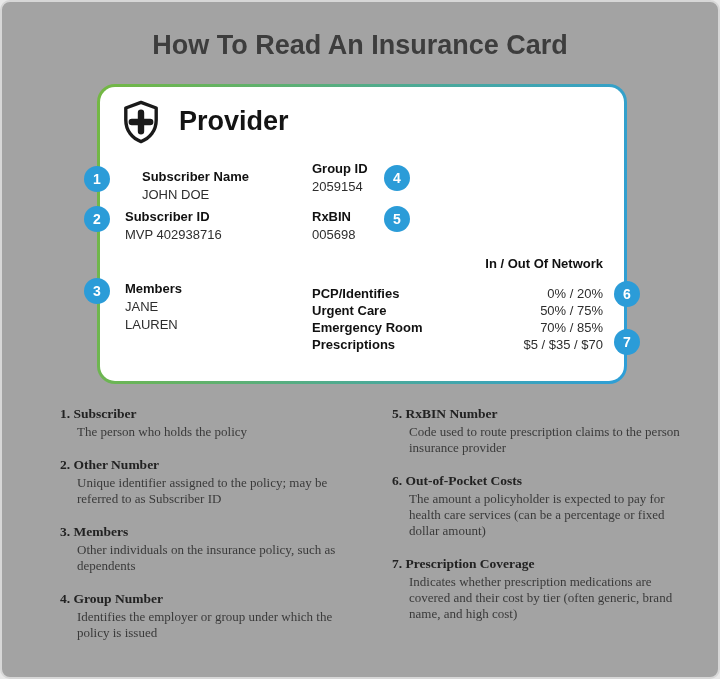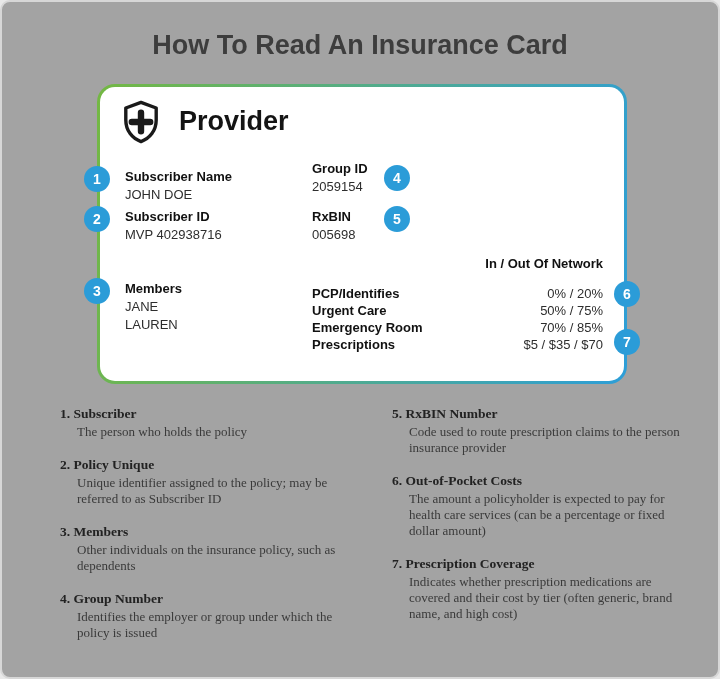--- a/index.html
+++ b/index.html
@@ -57,21 +57,21 @@
     </div>
 
     <div class="provider-logo">
       <svg viewBox="0 0 24 24" width="48" height="48">
         <path d="M12 2.2 L19.6 5 V11 C19.6 16.3 16.4 20.2 12 21.8 C7.6 20.2 4.4 16.3 4.4 11 V5 Z" fill="none" stroke="#1a1a1a" stroke-width="1.7" stroke-linejoin="round"></path>
         <path d="M12 7.4 V16.6 M7.4 12 H16.6" stroke="#1a1a1a" stroke-width="3.2" stroke-linecap="round"></path>
       </svg>
     </div>
     <div class="provider-title">Provider</div>
 
-    <div class="field" style="left:28px; top:84px;">
+    <div class="field" style="left:45px; top:84px;">
       <div class="lbl">Subscriber Name</div>
       <div>JOHN DOE</div>
     </div>
 
     <div class="field" style="left:28px; top:124px;">
       <div class="lbl">Subscriber ID</div>
       <div>MVP 402938716</div>
     </div>
 
     <div class="field" style="left:28px; top:196px;">
@@ -127,21 +127,21 @@
         <div class="legend-title">
           <span>1.</span>
           <span>Subscriber</span>
         </div>
         <div class="legend-desc">The person who holds the policy</div>
       </div>
 
       <div class="legend-item">
         <div class="legend-title">
           <span>2.</span>
-          <span>Policy Unique</span>
+          <span>Other Number</span>
         </div>
         <div class="legend-desc">Unique identifier assigned to the policy; may be referred to as Subscriber ID</div>
       </div>
 
       <div class="legend-item">
         <div class="legend-title">
           <span>3.</span>
           <span>Members</span>
         </div>
         <div class="legend-desc">Other individuals on the insurance policy, such as dependents</div>

